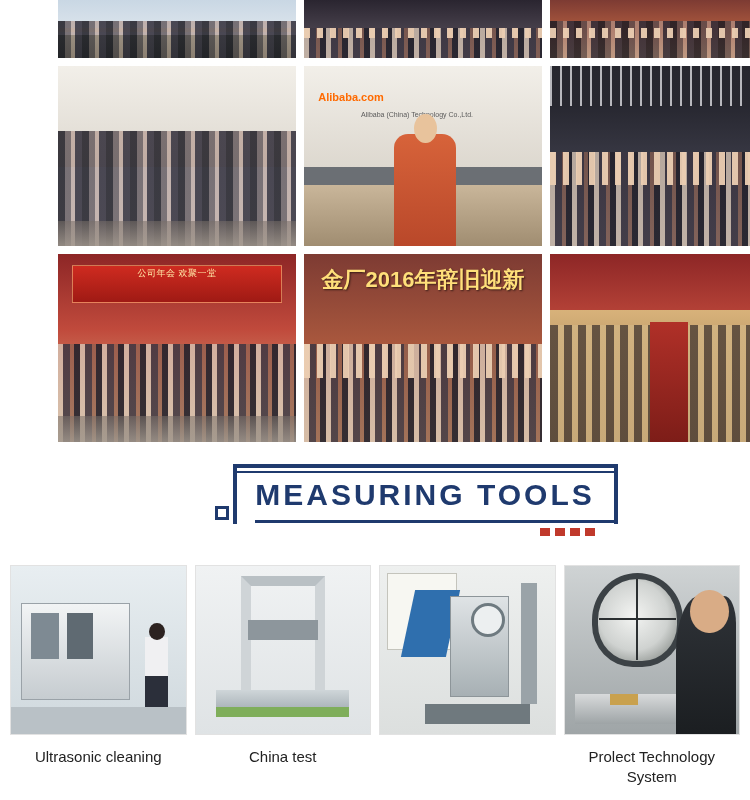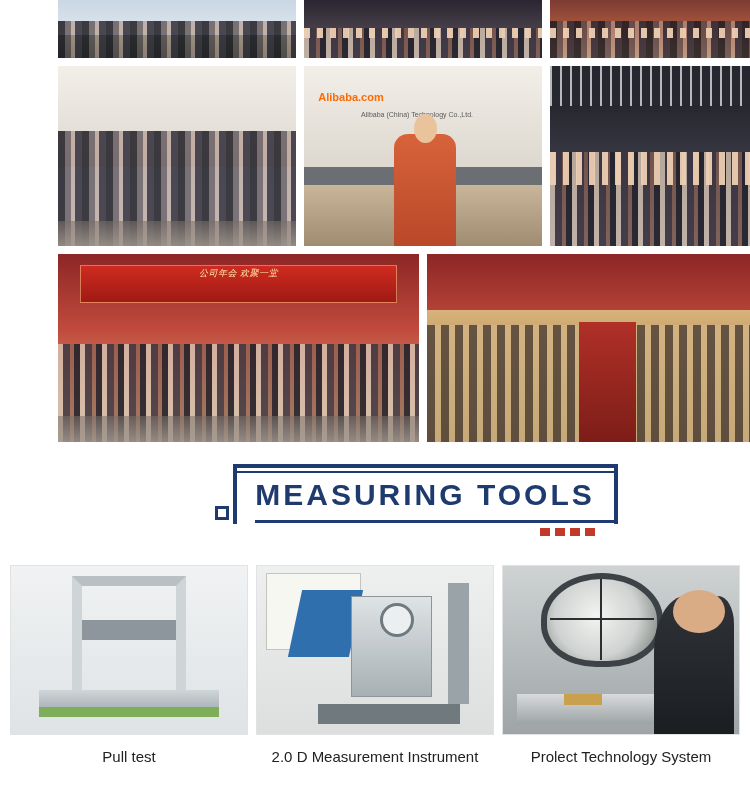--- a/index.html
+++ b/index.html
@@ -35,21 +35,21 @@
     flex: 1 1 0;
   }
   .row1 .photo { height: 58px; }
   .row2 .photo { height: 180px; }
   .row3 .photo { height: 188px; }
 
   
   .ph-sky   { background: linear-gradient(#c9d7e4, #eef2f4); }
   .ph-indoor{ background: linear-gradient(#2a2530, #4c4550 60%, #6a5f64); }
   .ph-warm  { background: linear-gradient(#7d3b33, #b05c3f 55%, #d9a170); }
-  .ph-hall  { background: linear-gradient(#8d2626, #c04a3c 40%, #e3c08f); font-style: italic; }
+  .ph-hall  { background: linear-gradient(#8d2626, #c04a3c 40%, #e3c08f); }
   .ph-expo  { background: linear-gradient(#1b1b22, #3a3a46 55%, #6d6b74); }
 
   .crowd, .crowd2 {
     position: absolute;
     left: 0; right: 0; bottom: 0;
     height: 64%;
   }
   .crowd {
     background:
       repeating-linear-gradient(90deg,
@@ -427,20 +427,25 @@
       </div>
     </div>
 
     <div class="gallery-row row3">
       <div class="photo ph-hall">
         <div class="banner-red">
           <div class="banner-text">公司年会 欢聚一堂</div>
         </div>
         <div class="crowd2"></div>
         <div class="floor"></div>
+      </div>
+      <div class="photo ph-warm">
+        <div class="big-cn">金厂2016年辞旧迎新</div>
+        <div class="crowd2"></div>
+        <div class="faces"></div>
       </div>
       <div class="photo ph-hall">
         <div class="stage-red"></div>
         <div class="chairs"></div>
         <div class="aisle"></div>
       </div>
     </div>
   </div>
 
   <div class="title-block">
@@ -456,43 +461,51 @@
         <span></span>
         <span></span>
         <span></span>
         <span></span>
       </div>
     </div>
   </div>
 
   <div class="equip">
 
+    <div class="equip-cell">
+      <div class="equip-img">
+        <div class="lab-bg"></div>
+        <div class="lab-machine"></div>
+        <div class="lab-person"></div>
+        <div class="lab-floor"></div>
+      </div>
+      <div class="equip-caption">Ultrasonic cleaning</div>
+    </div>
 
     <div class="equip-cell">
       <div class="equip-img">
         <div class="pull-bg"></div>
         <div class="pull-frame"></div>
         <div class="pull-head"></div>
         <div class="pull-base"></div>
         <div class="pull-green"></div>
       </div>
-      <div class="equip-caption">Pull test</div>
+      <div class="equip-caption">China test</div>
     </div>
 
     <div class="equip-cell">
       <div class="equip-img">
         <div class="hard-bg"></div>
         <div class="hard-board"></div>
         <div class="hard-blue"></div>
         <div class="hard-col"></div>
         <div class="hard-body"></div>
         <div class="hard-dial"></div>
         <div class="hard-base"></div>
       </div>
-      <div class="equip-caption">2.0 D Measurement Instrument</div>
     </div>
 
     <div class="equip-cell">
       <div class="equip-img">
         <div class="proj-bg"></div>
         <div class="proj-screen"></div>
         <div class="proj-cross-h"></div>
         <div class="proj-cross-v"></div>
         <div class="proj-table"></div>
         <div class="proj-part"></div>

